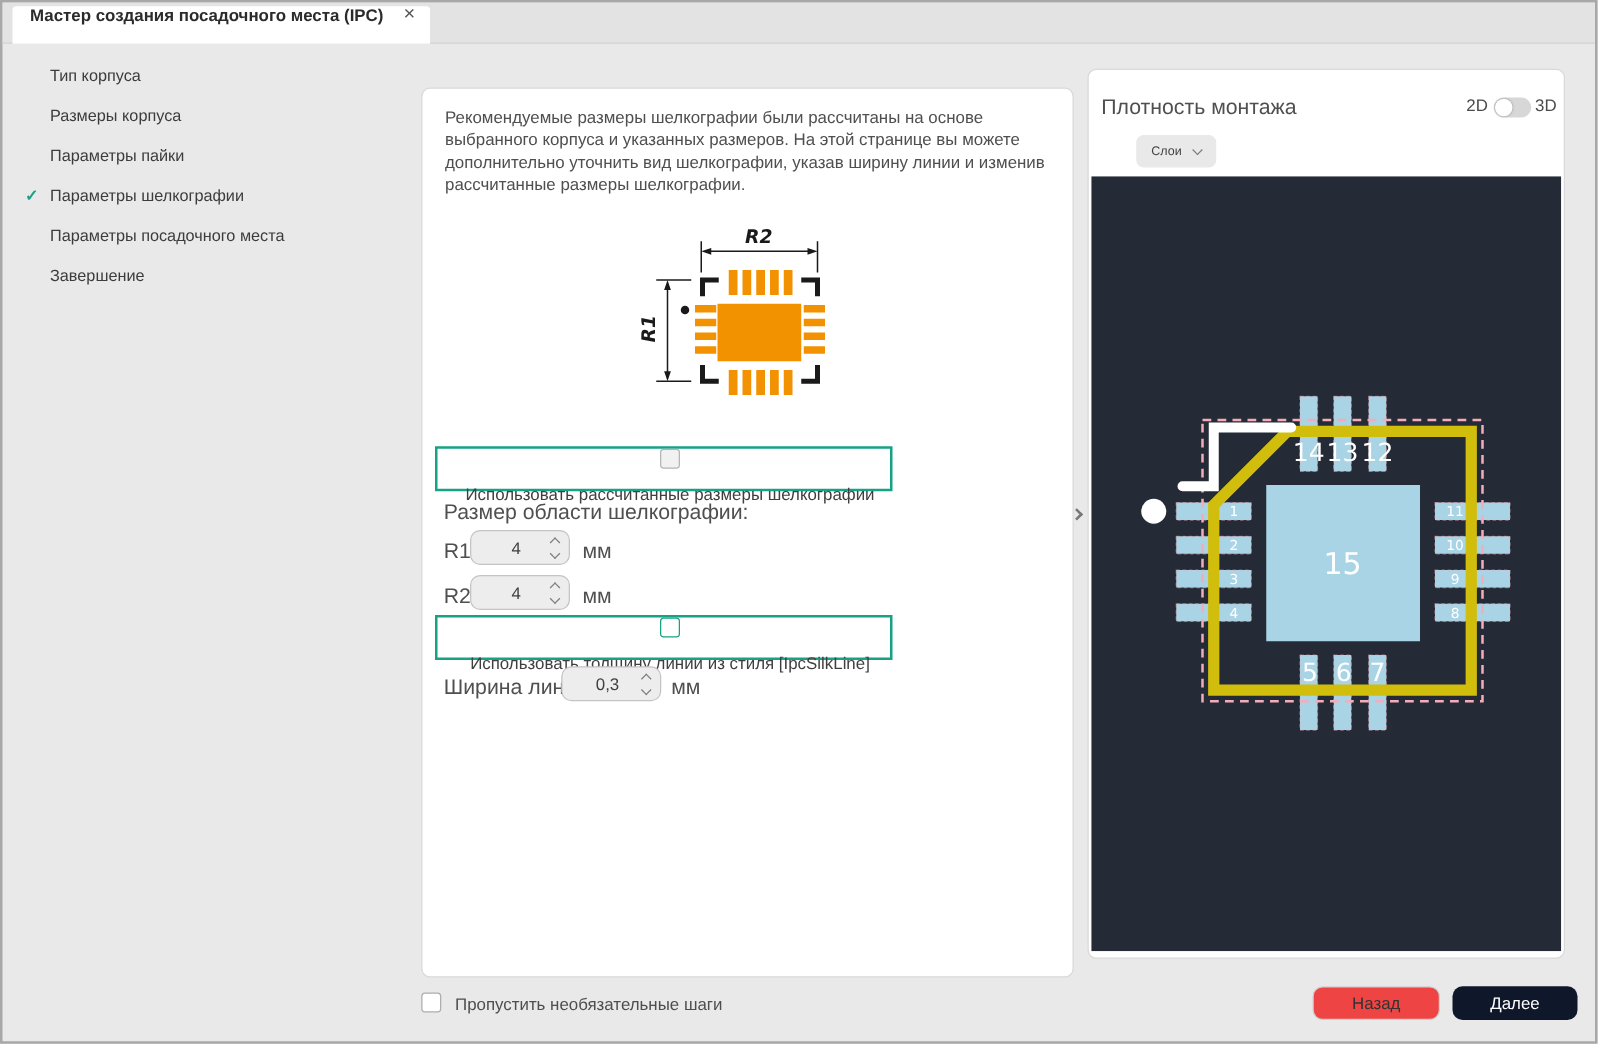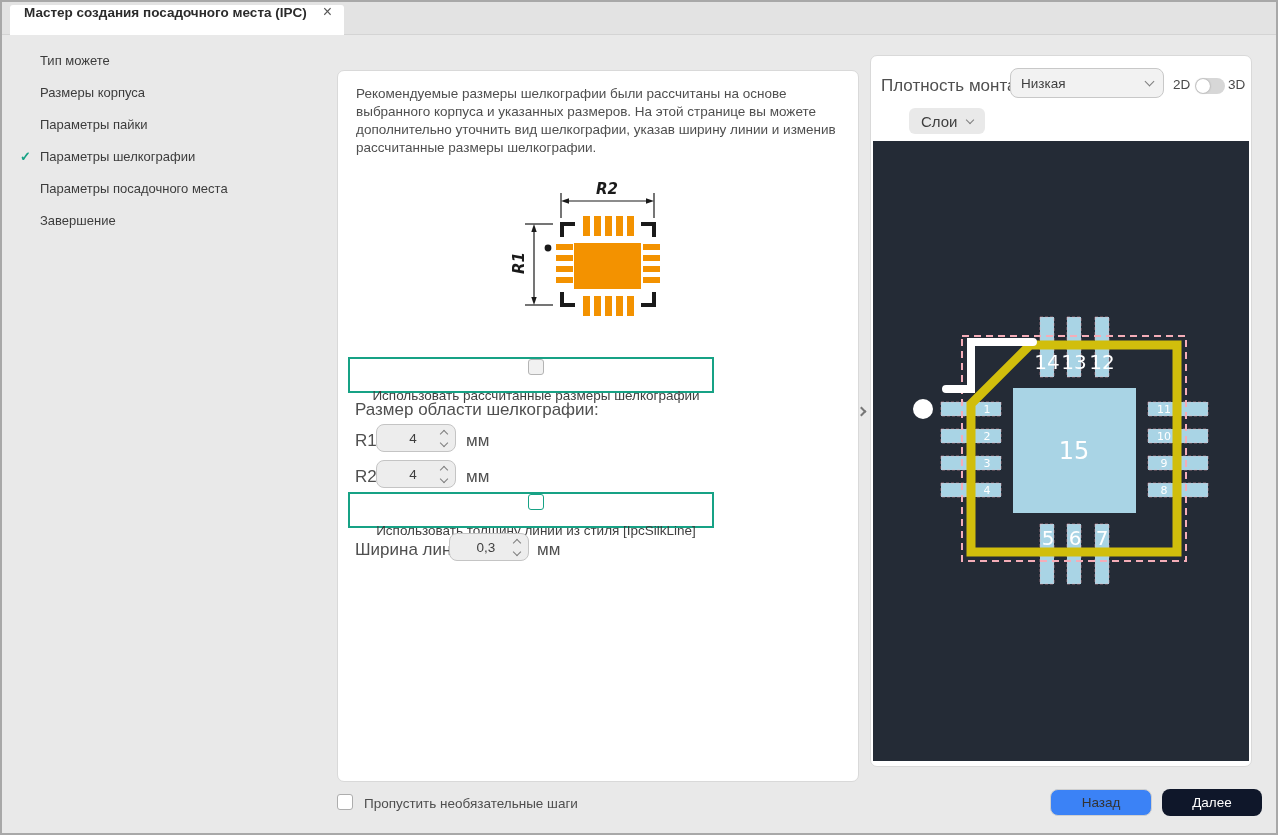--- a/index.html
+++ b/index.html
@@ -42,45 +42,45 @@
   .chev { width:6px; height:6px; border:solid #7E7E7E; border-width:0 1.5px 1.5px 0; }
   .chev.up { transform:rotate(-135deg); } .chev.down { transform:rotate(45deg); }
   
   .combo { position:absolute; left:139px; top:12px; width:154px; height:30px; background:#F2F2F2; border:1px solid #C8C8C8; border-radius:8px; display:flex; align-items:center; padding:0 10px; }
   .combo-value { flex:1; font-size:13.5px; color:#3F3F3F; }
   .combo .chev.down { width:7px; height:7px; margin-top:-3px; }
   .mode-label { position:absolute; top:21px; font-size:13.5px; color:#4A4A4A; }
   .toggle { position:absolute; left:324px; top:22px; width:30px; height:16px; border-radius:9px; background:#D7D7D7; }
   .knob { position:absolute; left:1px; top:1px; width:14px; height:14px; border-radius:50%; background:#FFFFFF; box-shadow:0 0 2px rgba(0,0,0,.35); }
   .pill-btn { position:absolute; left:38px; top:52px; height:26px; background:#E9E9E9; border-radius:6px; display:flex; align-items:center; gap:10px; padding:0 12px; }
-  .pill-btn span { font-size:15px; color:#3F3F3F; }
+  .pill-btn span { font-size:10px; color:#3F3F3F; }
   .pill-btn .chev.down { width:6px; height:6px; margin-top:-2px; }
   .pcb { position:absolute; left:2px; top:85px; }
   
   .footer-check { position:absolute; left:335px; top:792px; width:16px; height:16px; background:#FFFFFF; border:1px solid #ADADAD; border-radius:3px; }
   .footer-label { position:absolute; left:362px; top:794px; font-size:13.5px; color:#4E4E4E; }
   .btn { position:absolute; top:787px; height:27px; border-radius:8px; display:flex; align-items:center; justify-content:center; font-size:13.5px; }
-  .btn-back { left:1048px; width:102px; background:#3b82f6; border:1px solid #CFCFCF; color:#333; }
+  .btn-back { left:1048px; width:102px; background:#ef4444; border:1px solid #CFCFCF; color:#333; }
   .btn-next { left:1160px; width:100px; background:#0f172a; color:#FFFFFF; }
   text { font-family:"DejaVu Sans", sans-serif; }
 </style>
 </head>
 <body>
 
 <div class="tabbar">
   <div class="tab">
     <span class="tab-title">Мастер создания посадочного места (IPC)</span>
     <span class="tab-close">×</span>
   </div>
 </div>
 
 <div class="sidebar">
   <div class="step">
     <span class="check"></span>
-    <span>Тип можете</span>
+    <span>Тип корпуса</span>
   </div>
   <div class="step">
     <span class="check"></span>
     <span>Размеры корпуса</span>
   </div>
   <div class="step">
     <span class="check"></span>
     <span>Параметры пайки</span>
   </div>
   <div class="step">
@@ -192,24 +192,20 @@
   </div>
   <div class="plain-label" style="left:199px; top:469px;">мм</div>
 </div>
 
 <div class="gap-chev">
     <i></i>
   </div>
 
 <div class="card card-right">
   <div class="plain-label" style="left:10px; top:20px;">Плотность монтажа</div>
-  <div class="combo">
-    <span class="combo-value">Низкая</span>
-    <i class="chev down"></i>
-  </div>
   <span class="mode-label" style="left:302px;">2D</span>
   <div class="toggle">
       <div class="knob"></div>
     </div>
   <span class="mode-label" style="left:357px;">3D</span>
 
   <div class="pill-btn">
     <span>Слои</span>
     <i class="chev down"></i>
   </div>

